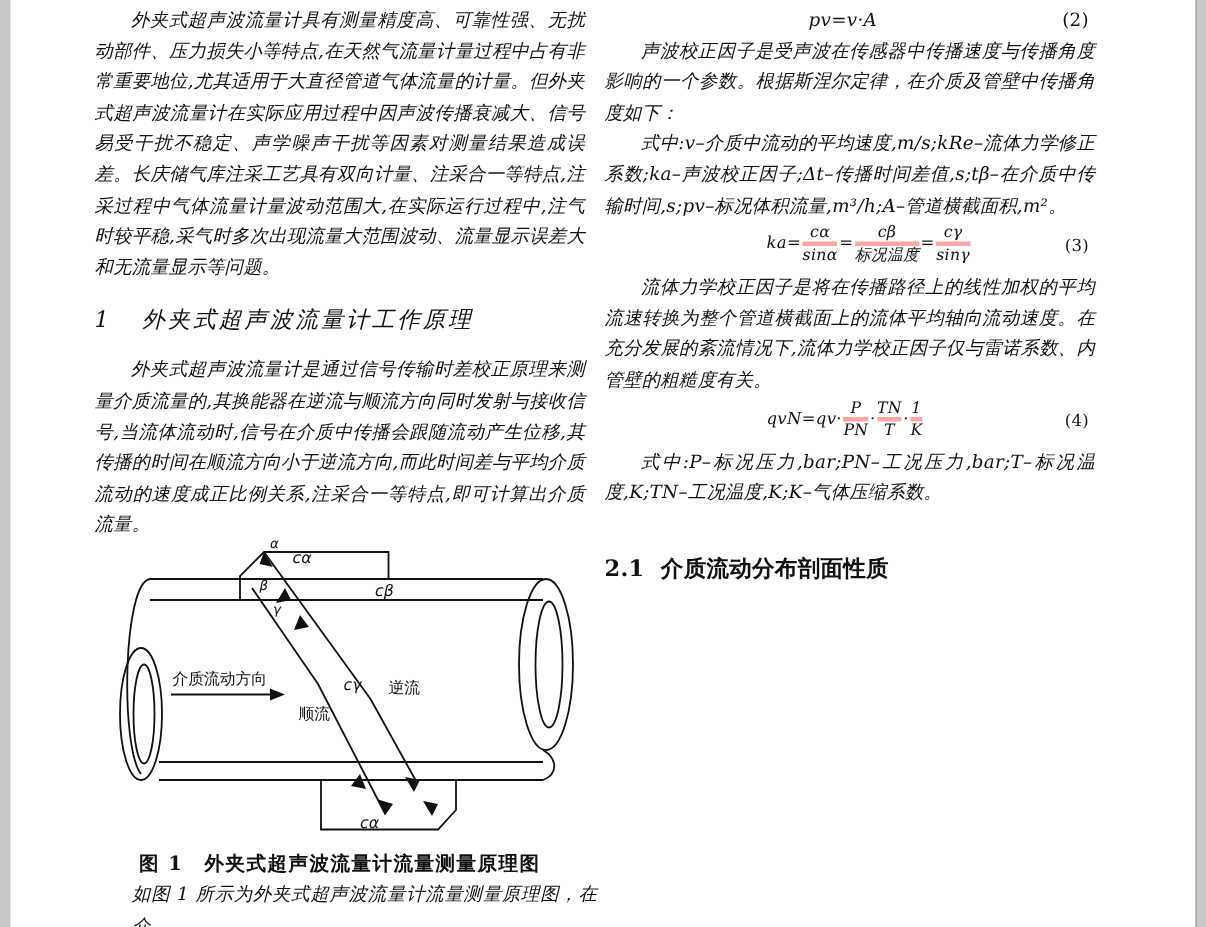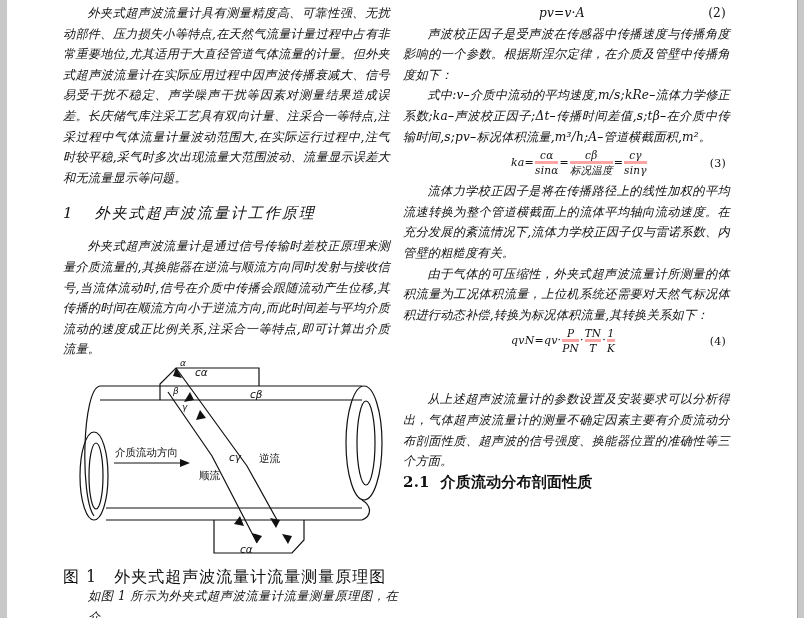--- a/index.html
+++ b/index.html
@@ -18,21 +18,21 @@
   .indent { text-indent:2em; }
   .h1 { font-size:15px; line-height:22px; letter-spacing:2px; margin:0;font-style:italic; }
   .h2 { font-size:15px; font-weight:bold; margin:0; }
   .eq { position:relative; height:20.6px; font-style:italic; }
   .eq .body { position:absolute; }
   .eq .num { position:absolute; right:4px; font-style:normal; }
   .frac { display:inline-block; vertical-align:middle; text-align:center; font-size:10.5px; line-height:12px; margin:0 1px; }
   .frac span { display:block; }
   .frac .den { border-top:3px solid #fca5a5; }
   .fig { position:absolute; left:72px; top:348px; width:316px; height:230px; }
-  .caption { position:absolute; left:63px; top:567px; width:327px; font-size:16px; letter-spacing:1px; font-weight:normal; font-family:"DejaVu Serif", serif; }
+  .caption { position:absolute; left:63px; top:567px; width:327px; text-align:center; font-size:13px; letter-spacing:1px; font-weight:bold; font-family:"DejaVu Serif", serif; }
   .fig-label { position:absolute; font-size:10.5px; font-family:"DejaVu Sans", sans-serif; }
 </style>
 </head>
 <body>
 
 <div class="left-bar"></div>
 <div class="right-bar"></div>
 
 <div class="col col-left">
   <p class="indent">外夹式超声波流量计具有测量精度高、可靠性强、无扰动部件、压力损失小等特点,在天然气流量计量过程中占有非常重要地位,尤其适用于大直径管道气体流量的计量。但外夹式超声波流量计在实际应用过程中因声波传播衰减大、信号易受干扰不稳定、声学噪声干扰等因素对测量结果造成误差。长庆储气库注采工艺具有双向计量、注采合一等特点,注采过程中气体流量计量波动范围大,在实际运行过程中,注气时较平稳,采气时多次出现流量大范围波动、流量显示误差大和无流量显示等问题。</p>
@@ -106,26 +106,25 @@
   </div>
   <p class="indent">声波校正因子是受声波在传感器中传播速度与传播角度影响的一个参数。根据斯涅尔定律，在介质及管壁中传播角度如下：</p>
   <p class="indent">式中:v–介质中流动的平均速度,m/s;kRe–流体力学修正系数;ka–声波校正因子;Δt–传播时间差值,s;tβ–在介质中传输时间,s;pv–标况体积流量,m³/h;A–管道横截面积,m²。</p>
   <div class="eq" style="height:34px;font-size:11px">
     <span class="body" style="left:108px;top:2px">
       <span>ka=</span><span class="frac"><span>cα</span><span class="den">sinα</span></span>=<span class="frac"><span>cβ</span><span class="den">标况温度</span></span>=<span class="frac"><span>cγ</span><span class="den">sinγ</span></span>
     </span>
     <span class="num" style="top:7px">(3)</span>
   </div>
   <p class="indent">流体力学校正因子是将在传播路径上的线性加权的平均流速转换为整个管道横截面上的流体平均轴向流动速度。在充分发展的紊流情况下,流体力学校正因子仅与雷诺系数、内管壁的粗糙度有关。</p>
-  <p class="indent">由于气体的可压缩性，外夹式超声波流量计所测量的体积流量为工况体积流量，上位机系统还需要对天然气标况体积进行动态补偿,转换为标况体积流量,其转换关系如下：</p>
   <div class="eq" style="height:34px;font-size:11px">
     <span class="body" style="left:108px;top:2px">
       <span>qvN=qv·</span><span class="frac"><span>P</span><span class="den">PN</span></span>·<span class="frac"><span>TN</span><span class="den">T</span></span>·<span class="frac"><span>1</span><span class="den">K</span></span>
     </span>
     <span class="num" style="top:7px">(4)</span>
   </div>
+  <p class="indent">式中:P–标况压力,bar;PN–工况压力,bar;T–标况温度,K;TN–工况温度,K;K–气体压缩系数。</p>
   <div style="height:18px"></div>
   <div style="height:12px"></div>
-  <p class="indent">从上述超声波流量计的参数设置及安装要求可以分析得出，气体超声波流量计的测量不确定因素主要有介质流动分布剖面性质、超声波的信号强度、换能器位置的准确性等三个方面。</p>
   <div class="h2">
     <span>2.1</span>&nbsp;&nbsp;<span>介质流动分布剖面性质</span>
   </div>
 </div>
 
 </body></html>

